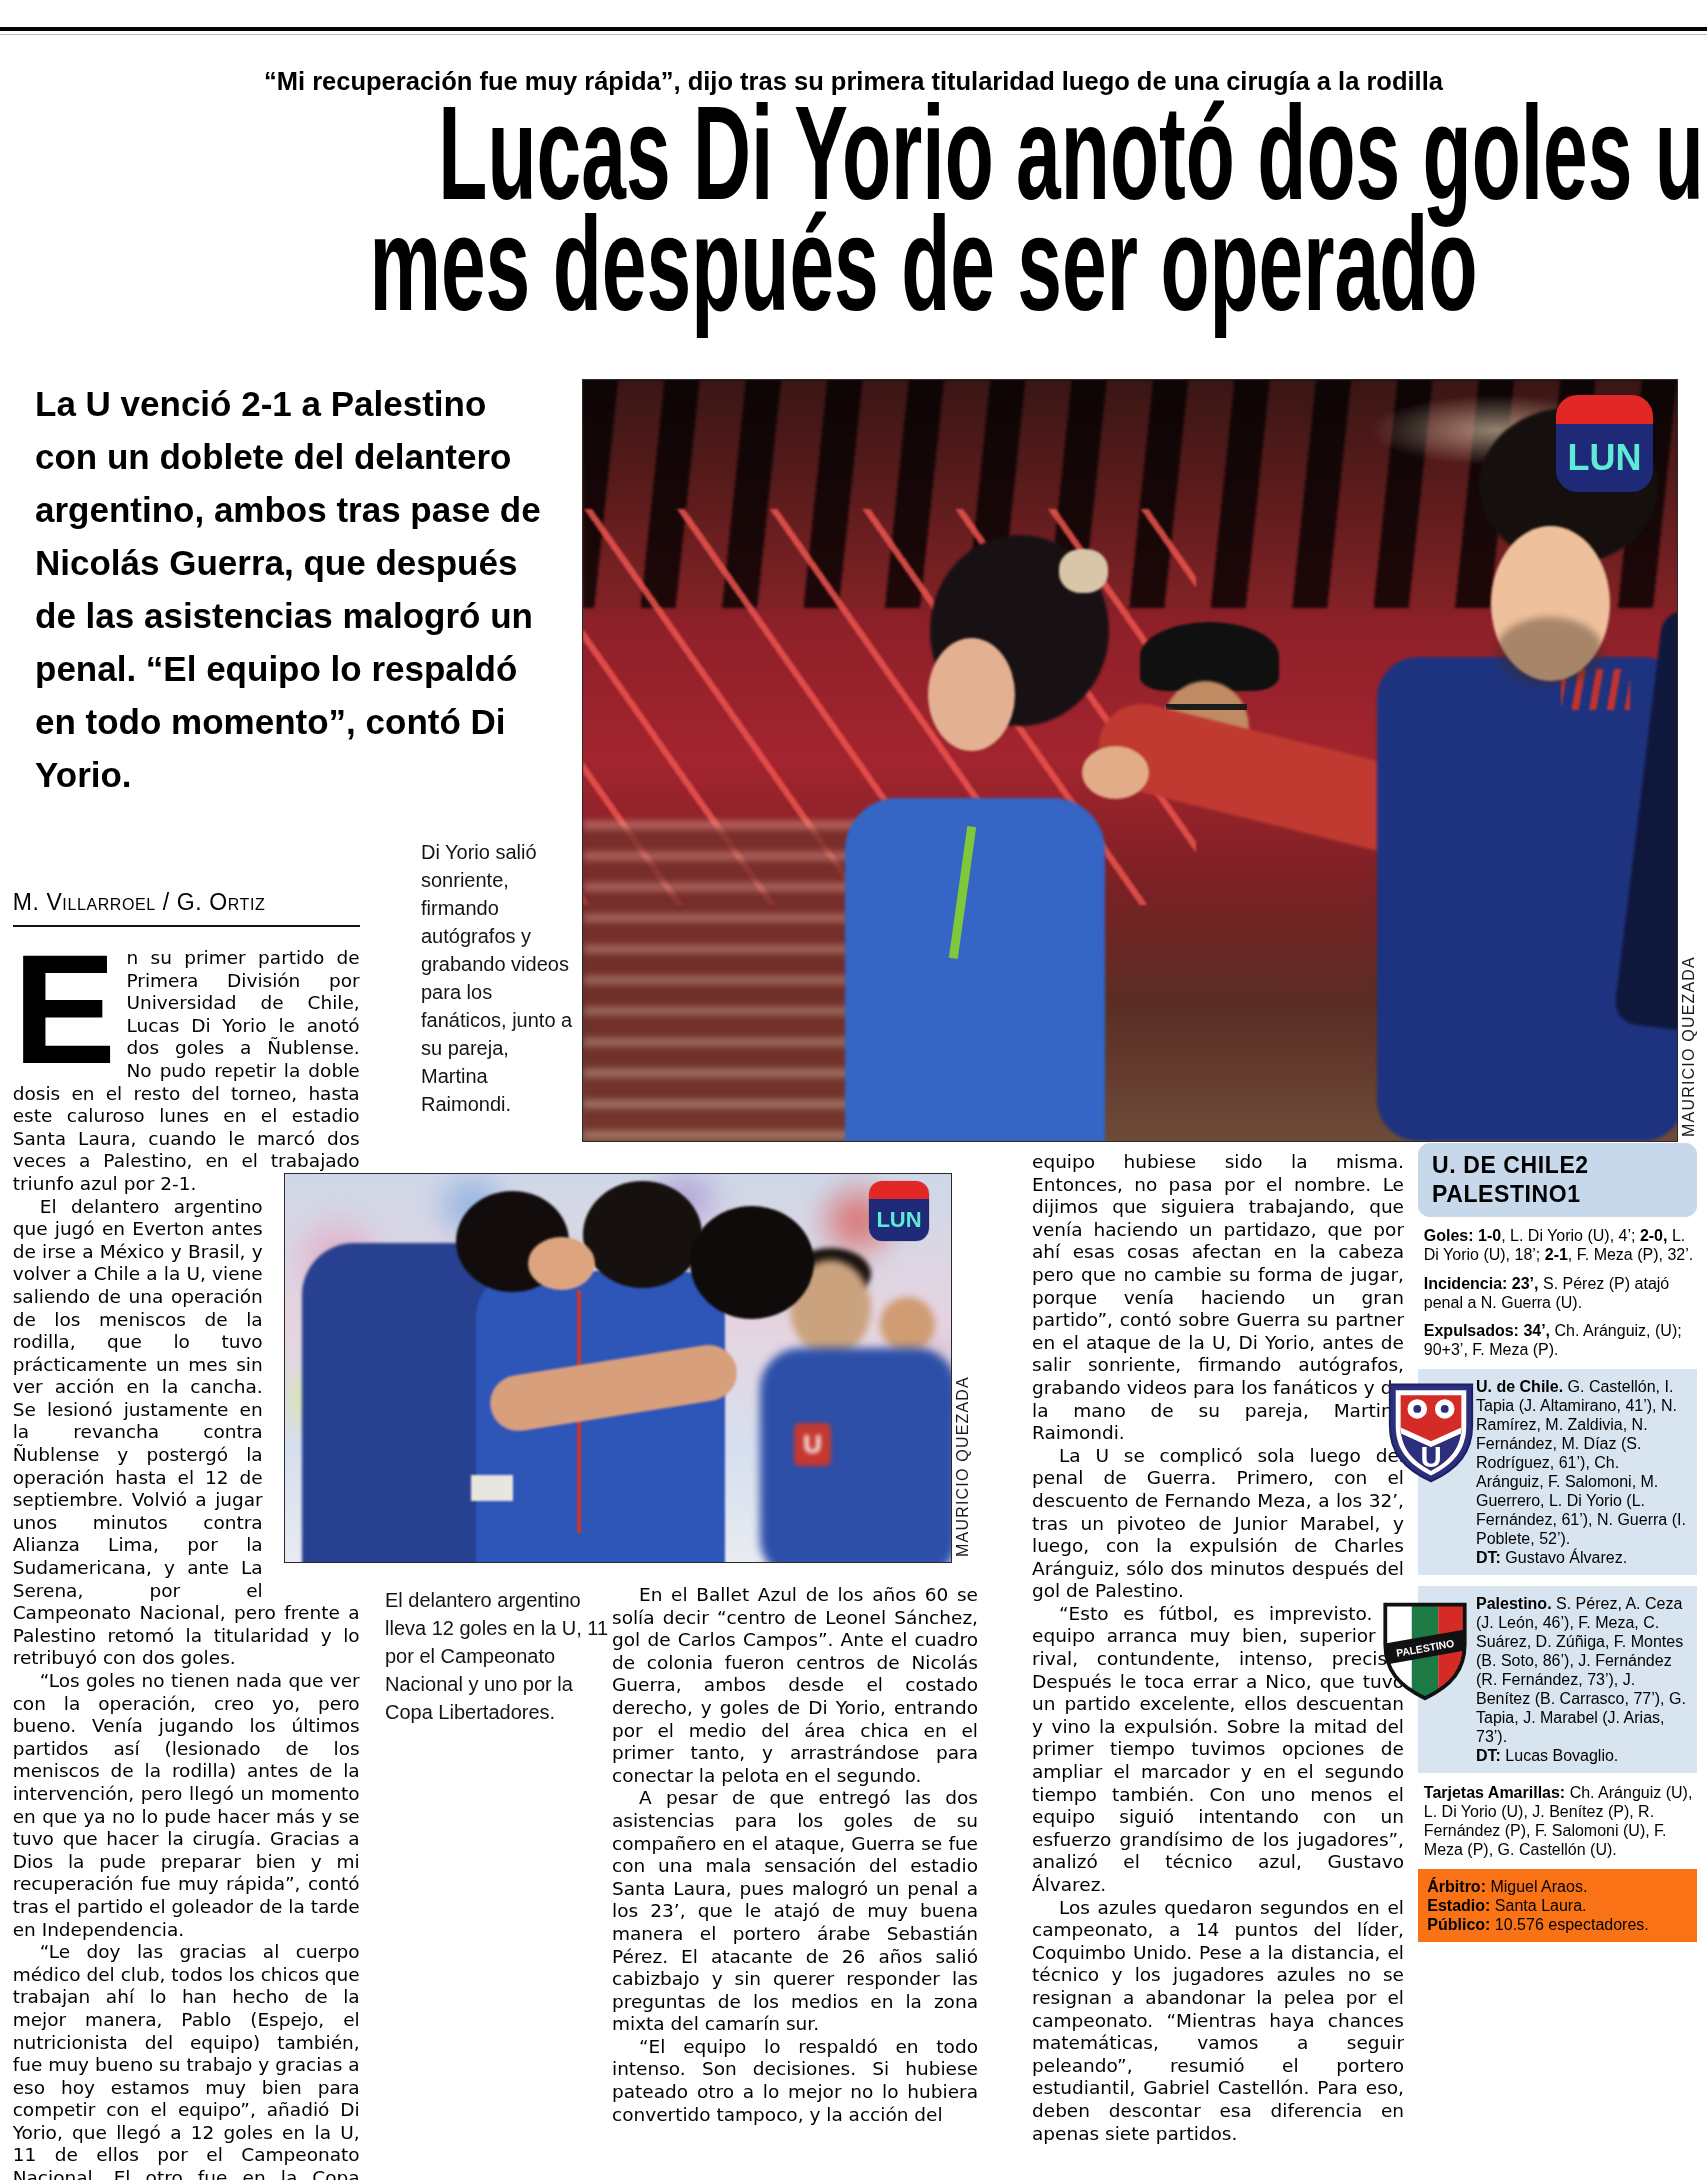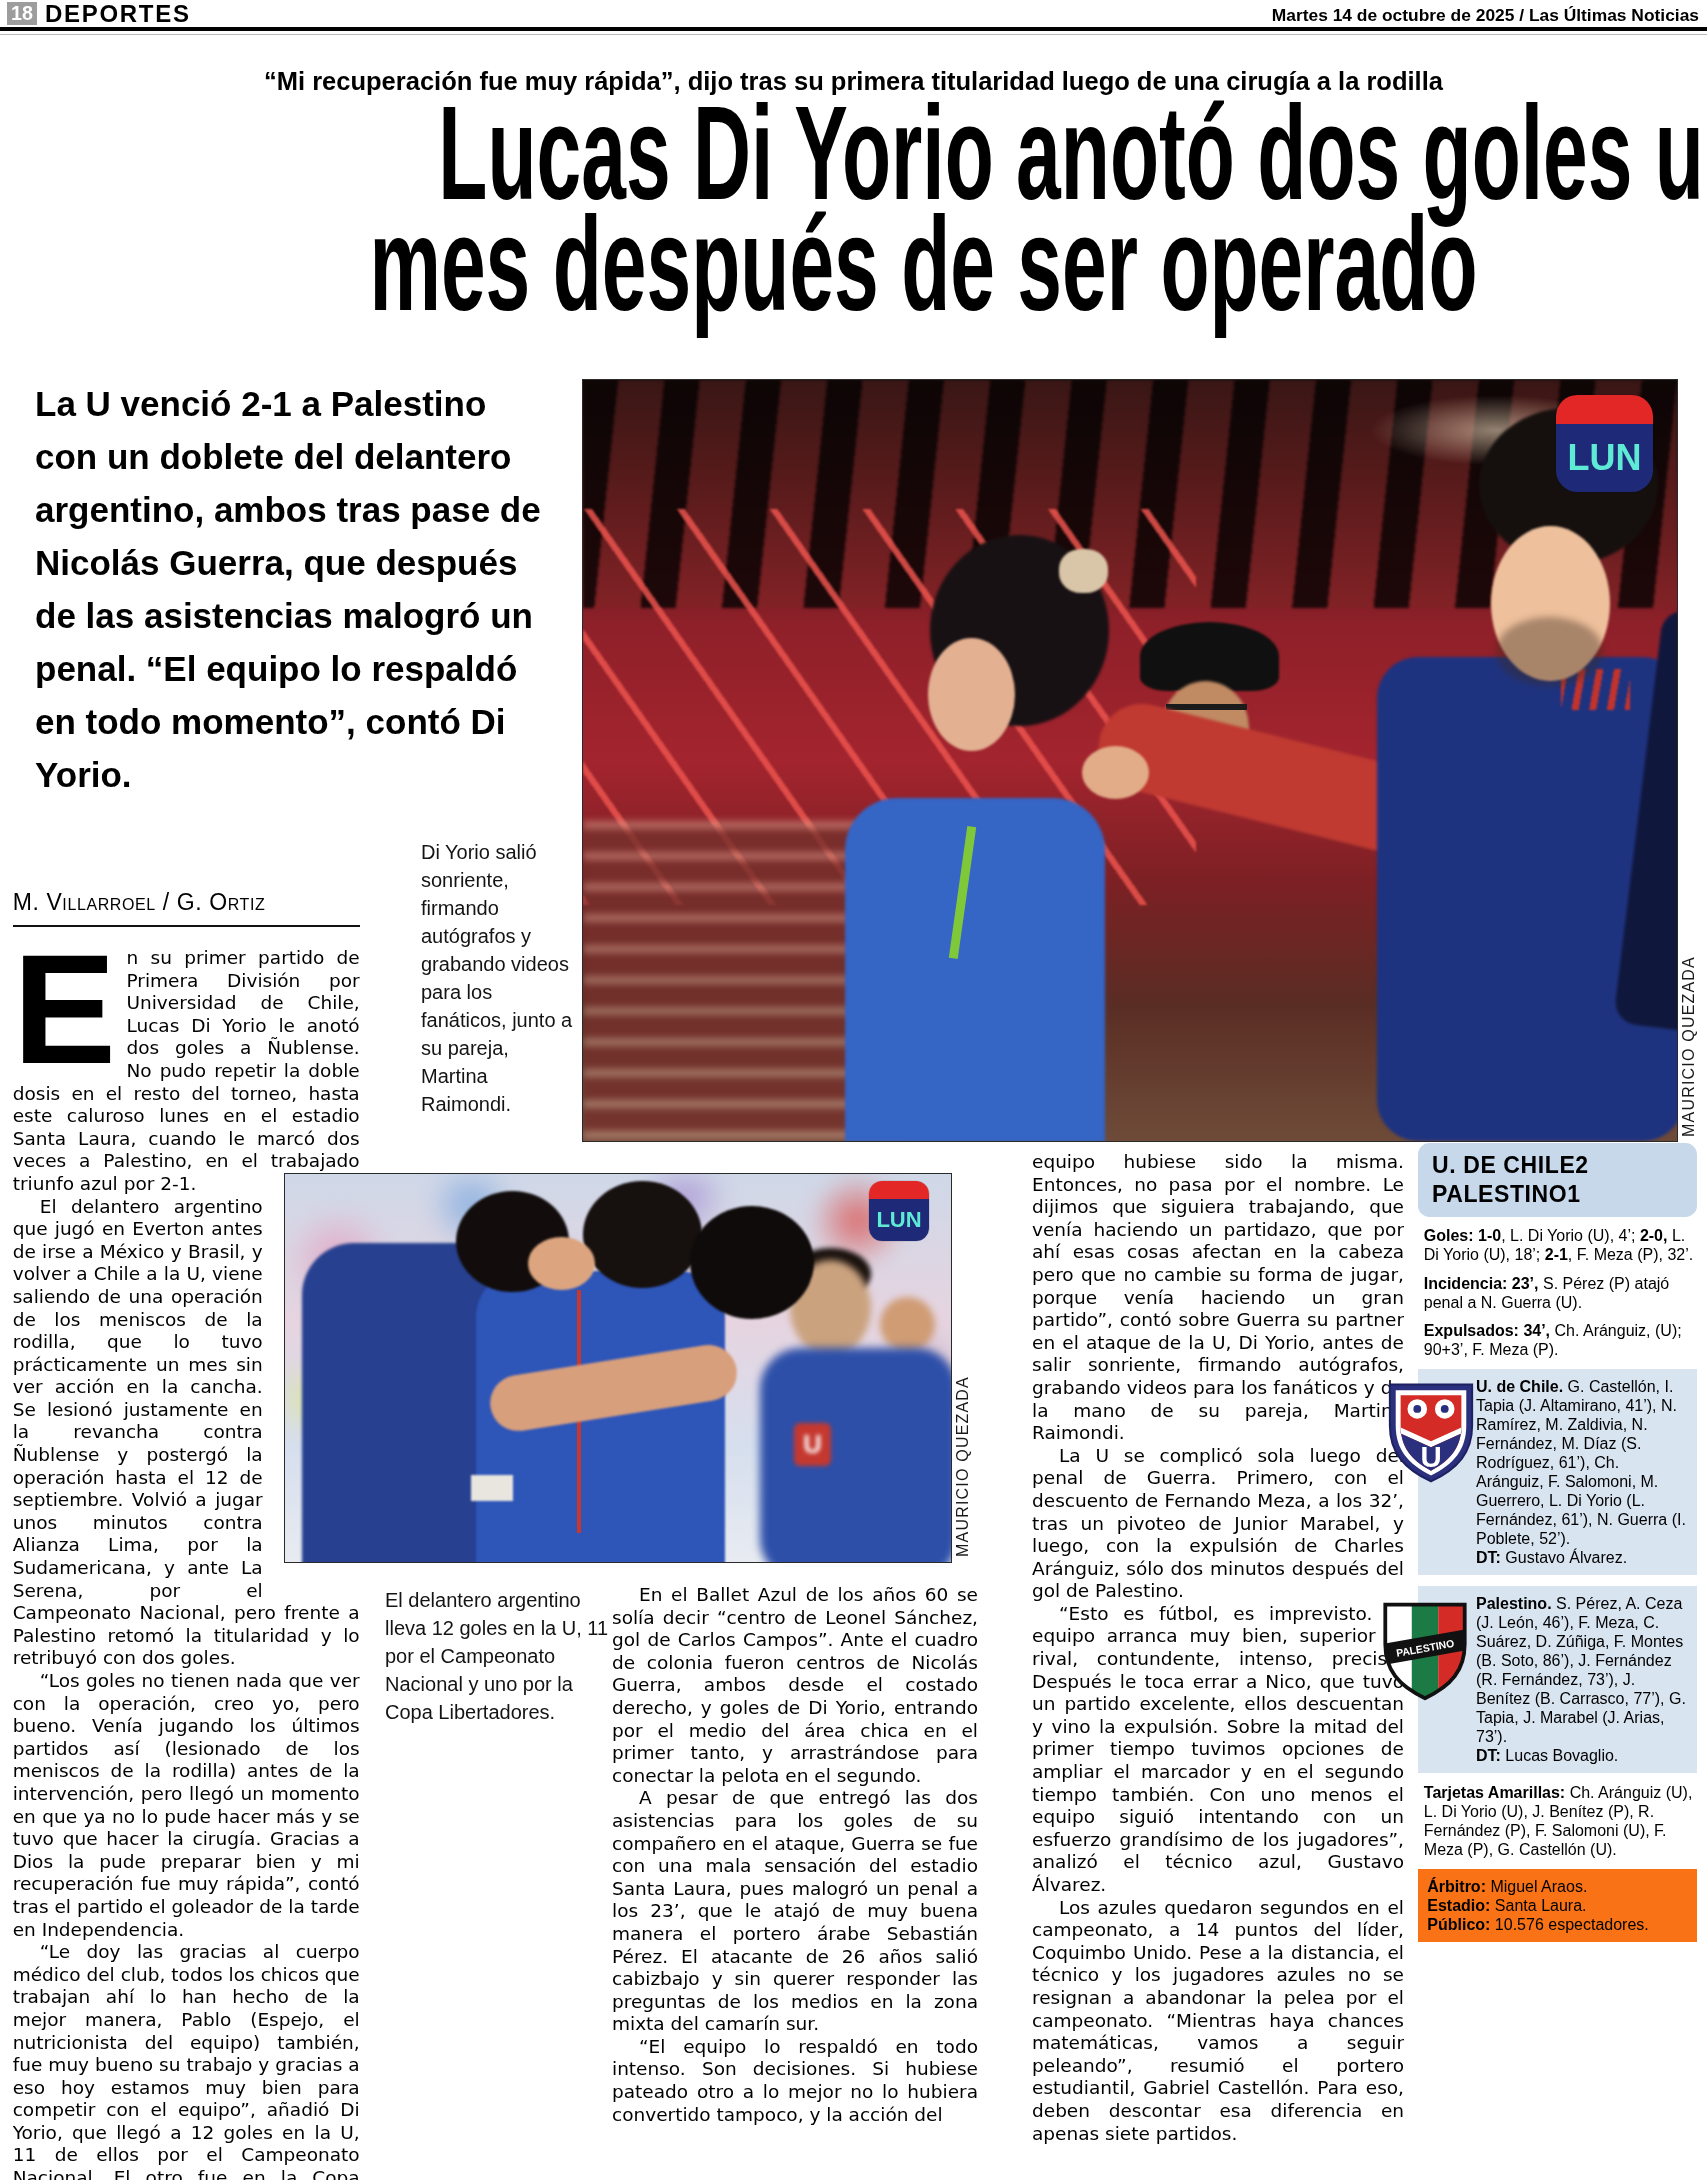--- a/index.html
+++ b/index.html
@@ -132,25 +132,20 @@
   .p2hand{left:243px;top:63px;width:67px;height:53px;background:#dca57f;filter:blur(1.2px);}
   .p2tape{position:absolute;left:186px;top:301px;width:42px;height:25.5px;background:#e9e6e0;filter:blur(1.2px);}
   .p2piping{position:absolute;left:292px;top:116px;width:3.5px;height:243px;background:#c8362e;filter:blur(0.6px);}
   b{font-weight:700;}
 </style>
 </head>
 <body>
 
 <div class="page">
 
-  <div class="masthead">
-    <div class="pageno">18</div>
-    <div class="section">DEPORTES</div>
-    <div class="dateline">Martes 14 de octubre de 2025 / Las Últimas Noticias</div>
-  </div>
   <div class="rule-black"></div>
   <div class="rule-gray"></div>
 
   <div class="kicker">“Mi recuperación fue muy rápida”, dijo tras su primera titularidad luego de una cirugía a la rodilla</div>
   <div class="headline">
     <span>Lucas Di Yorio anotó dos goles un</span><br>
     <span>mes después de ser operado</span>
   </div>
 
   <div class="lead">La U venció 2-1 a Palestino con un doblete del delantero argentino, ambos tras pase de Nicolás Guerra, que después de las asistencias malogró un penal. “El equipo lo respaldó en todo momento”, contó Di Yorio.</div>

